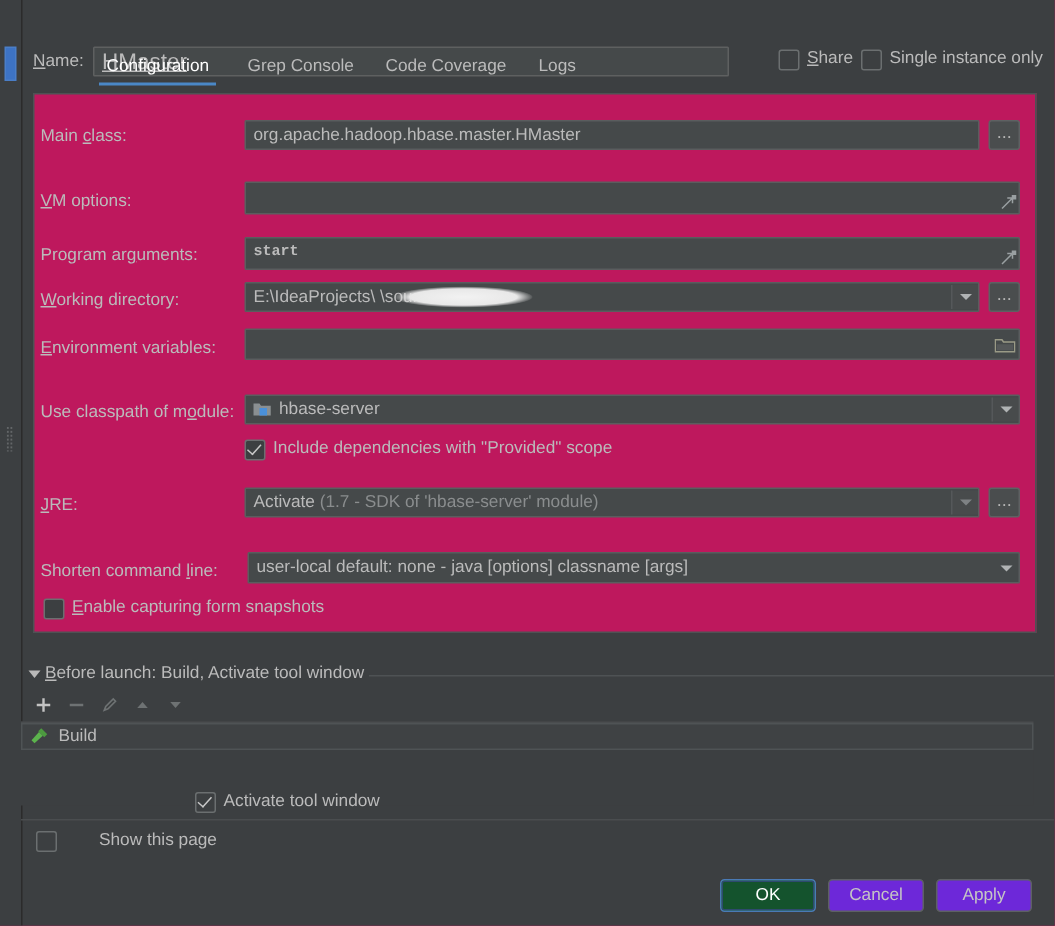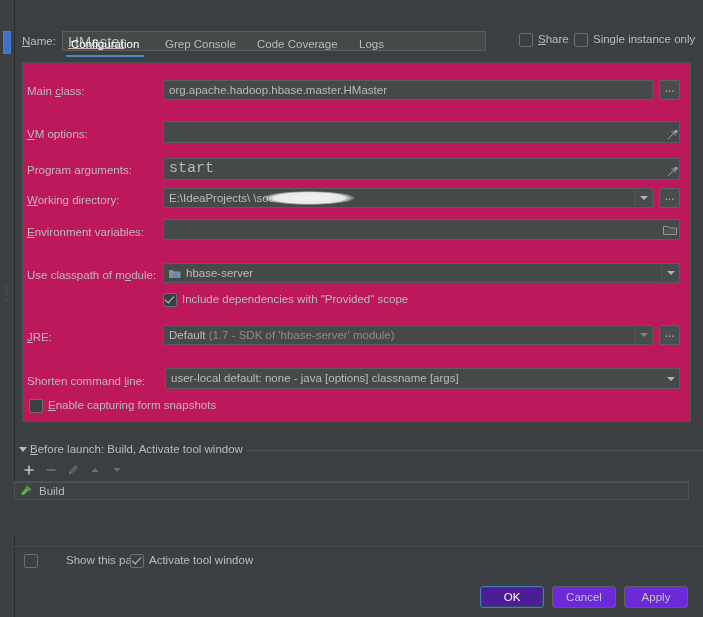--- a/index.html
+++ b/index.html
@@ -152,21 +152,22 @@
     color: #bbbbbb;
     font-family: "Liberation Sans", sans-serif;
     font-size: 11.5px;
     line-height: 18px;
     padding: 0 5px;
     overflow: hidden;
     white-space: nowrap;
   }
   .field.mono {
     font-family: "Liberation Mono", monospace;
-    font-size: 15px;
+    font-size: 10px;
+    font-weight: bold;
   }
 
   
   .btn-ellipsis {
     position: absolute;
     width: 21px; height: 20px;
     background: #4a4d4e;
     border: 1px solid #5e6162;
     border-radius: 2px;
     box-sizing: border-box;
@@ -280,36 +281,36 @@
   .bl-item .txt { color: #bbbbbb; }
 
   
   .bottom-sep {
     position: absolute;
     left: 14px; top: 546px;
     width: 689px; height: 1px;
     background: #4a4d4f;
   }
   .cb-showpage { position: absolute; left: 24px; top: 554px; gap: 28px; }
-  .cb-activate { position: absolute; left: 130px; top: 554px; }
+  .cb-activate { position: absolute; left: 130px; top: 528px; }
 
   .btn {
     position: absolute;
     height: 22px;
     border-radius: 3px;
     box-sizing: border-box;
     text-align: center;
     line-height: 20px;
     cursor: default;
     color: #c5c5c5;
     background: #6d28d9;
     border: 1px solid #5d6163;
   }
   .btn.primary {
-    background: #4c1d95;
+    background: #14532d;
     border: 1px solid #4a7ab5;
     color: #ffffff;
     box-shadow: inset 0 0 0 1px #2e4a6e;
   }
 </style>
 </head>
 <body>
 
 <div class="left-strip">
   <div class="left-sel-bar"></div>
@@ -394,21 +395,21 @@
     <span class="combo-arrow" style="right:0;"></span>
   </div>
 
   <span class="cbx checked" style="position:absolute; left:140px; top:230px;">
     <span class="box"></span>
     <span class="lbl">Include dependencies with "Provided" scope</span>
   </span>
 
   <span class="row-label" style="left:4px; top:268px;"><u>J</u>RE:</span>
   <div class="field" style="left:140px; top:262px; width:490px; height:20px;">
-    <span>Default</span>
+    <span>Activate</span>
     <span style="color:#8a8d8e;">(1.7 - SDK of 'hbase-server' module)</span>
     <span class="combo-arrow dim" style="right:0;"></span>
   </div>
   <div class="btn-ellipsis" style="left:636px; top:262px;">...</div>
 
   <span class="row-label" style="left:4px; top:312px;">Shorten command <u>l</u>ine:</span>
   <div class="field" style="left:142px; top:305px; width:515px; height:21px;">
     <span>user-local default: none - java [options] classname [args]</span>
     <span class="combo-arrow" style="right:0; background:transparent; border-left:none;"></span>
   </div>

